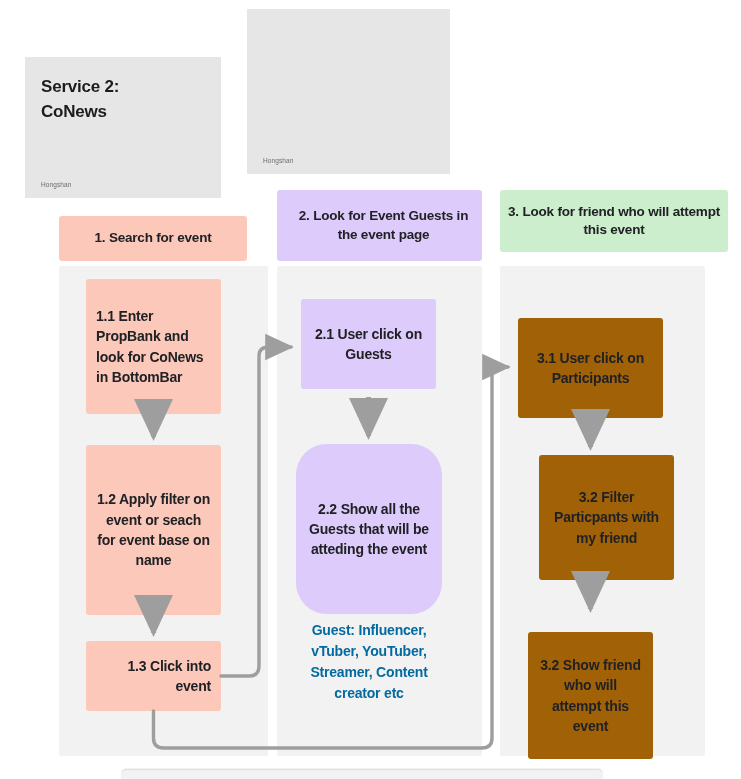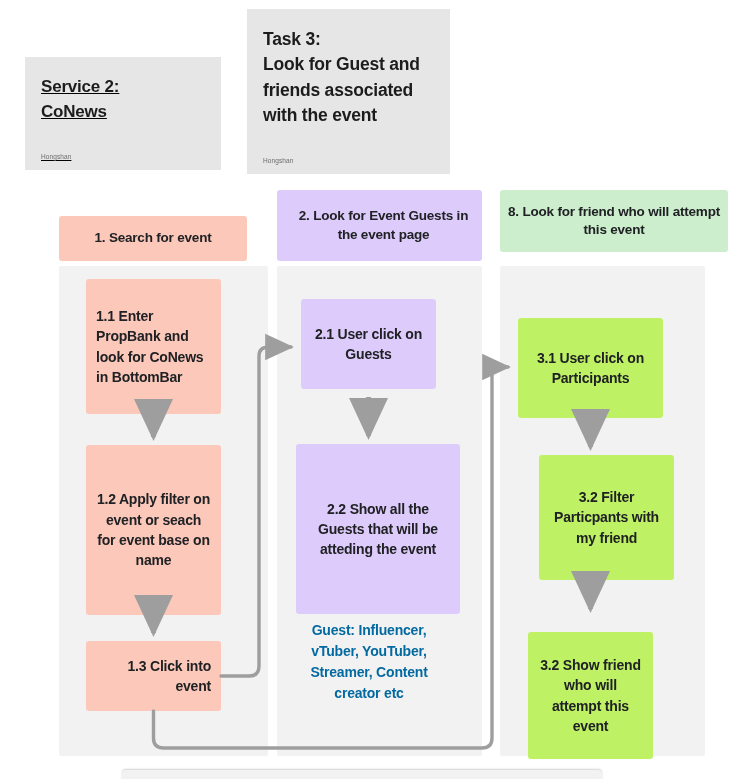--- a/index.html
+++ b/index.html
@@ -26,21 +26,21 @@
     line-height: 1.45;
     letter-spacing: -0.2px;
     white-space: pre-line;
   }
   .title-card .tc-foot {
     margin-top: auto;
     font-size: 6.5px;
     color: #6b6b6b;
     letter-spacing: 0.1px;
   }
-  #card-service { left: 25px; top: 57px; width: 196px; height: 113px; text-decoration: underline; }
+  #card-service { left: 25px; top: 57px; width: 196px; height: 141px; }
   #card-task    { left: 247px; top: 9px;  width: 203px; height: 165px; }
   #card-task .tc-head { font-size: 17.5px; }
 
   
   .col-head {
     position: absolute;
     display: flex; align-items: center; justify-content: center;
     text-align: center;
     font-size: 13.5px;
     font-weight: bold;
@@ -73,31 +73,31 @@
     font-weight: bold;
     color: #202124;
     line-height: 1.45;
     border-radius: 3px;
     padding: 6px 10px;
     letter-spacing: -0.2px;
     white-space: pre-line;
   }
   .pink   { background: #fbc8ba; }
   .purple { background: #ddcbfb; }
-  .green  { background: #bef264; }
+  .green  { background: #a16207; }
 
   .step.left-align { justify-content: flex-start; text-align: left; }
 
   
   #s11 { left: 86px;  top: 279px; width: 135px; height: 135px; }
   #s12 { left: 86px;  top: 445px; width: 135px; height: 170px; }
   #s13 { left: 86px;  top: 641px; width: 135px; height: 70px; text-align: right; }
   
   #s21 { left: 301px; top: 299px; width: 135px; height: 90px; }
-  #s22 { left: 296px; top: 444px; width: 164px; height: 170px; }
+  #s22 { left: 296px; top: 444px; width: 146px; height: 170px; border-radius: 31px; }
   
   #s31 { left: 518px; top: 318px; width: 145px; height: 100px; }
   #s32 { left: 528px; top: 455px; width: 135px; height: 125px; margin-left: 11px; }
   #s33 { left: 528px; top: 617px; width: 125px; height: 127px; margin-top: 15px; }
 
   
   #cap-guest {
     position: absolute;
     left: 289px; top: 620px; width: 160px;
     text-align: center;
@@ -125,32 +125,30 @@
 
 <div id="canvas">
 
   <div class="title-card" id="card-service">
     <div class="tc-head">Service 2:
 CoNews</div>
     <div class="tc-foot">Hongshan</div>
   </div>
 
   <div class="title-card" id="card-task">
-    <div class="tc-head">Task 3:
-Look for Guest and friends associated with the event</div>
     <div class="tc-foot">Hongshan</div>
   </div>
 
   <div class="col-body" id="body-1"></div>
   <div class="col-body" id="body-2"></div>
   <div class="col-body" id="body-3"></div>
 
   <div class="col-head" id="head-1">1.  Search for event</div>
   <div class="col-head" id="head-2">2.  Look for Event Guests in the event page</div>
-  <div class="col-head" id="head-3">8.  Look for friend who will attempt this event</div>
+  <div class="col-head" id="head-3">3.  Look for friend who will attempt this event</div>
 
   <div class="step pink left-align" id="s11">1.1 Enter PropBank and look for CoNews in BottomBar</div>
   <div class="step pink" id="s12">1.2 Apply filter on event or seach for event base on name</div>
   <div class="step pink" id="s13">1.3 Click into event</div>
 
   <div class="step purple" id="s21">2.1 User click on Guests</div>
   <div class="step purple" id="s22">2.2 Show all the Guests that will be atteding the event</div>
   <div id="cap-guest">Guest: Influencer, vTuber, YouTuber, Streamer, Content creator etc</div>
 
   <div class="step green" id="s31">3.1 User click on Participants</div>

